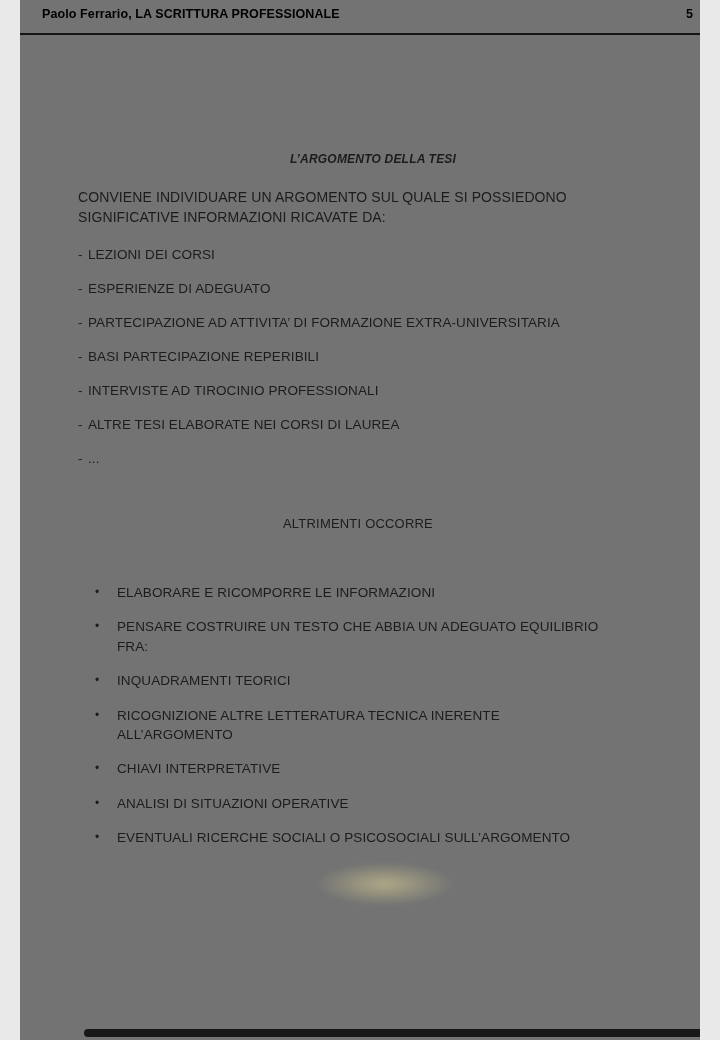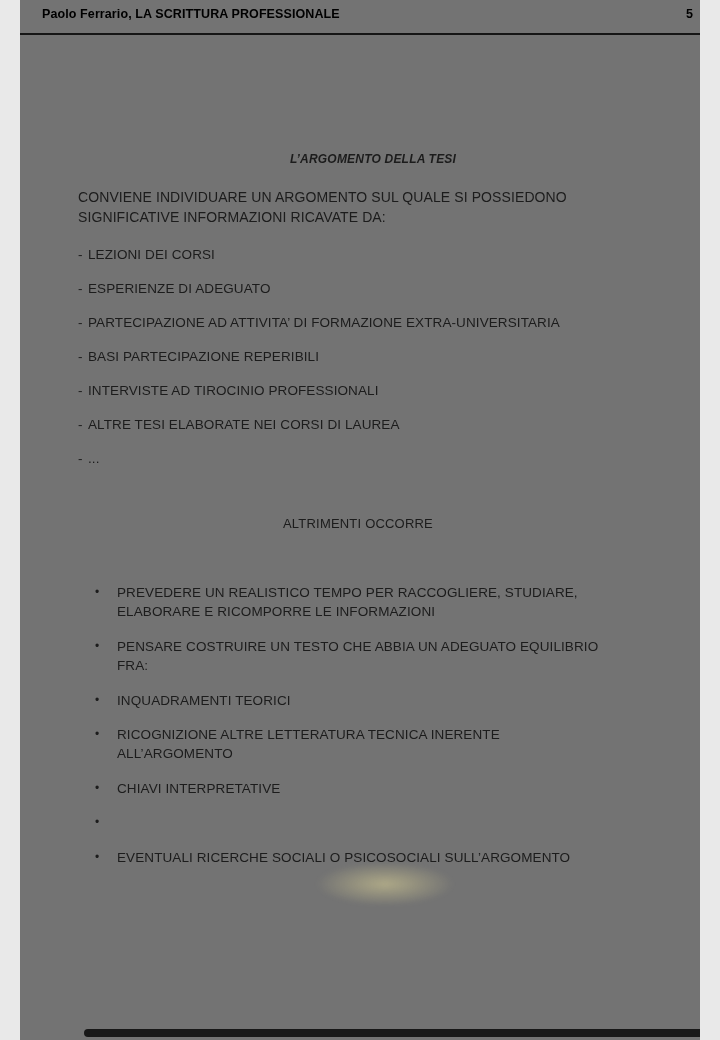--- a/index.html
+++ b/index.html
@@ -129,21 +129,20 @@
       <span>...</span>
     </div>
   </div>
 
   <div class="section-heading">ALTRIMENTI OCCORRE</div>
 
   <div class="bullet-list">
     <div class="bullet-item">
       <span class="bullet">•</span>
       <div class="lines">
-        <div>PREVEDERE UN REALISTICO TEMPO PER RACCOGLIERE, STUDIARE,</div>
         <div>ELABORARE E RICOMPORRE LE INFORMAZIONI</div>
       </div>
     </div>
     <div class="bullet-item">
       <span class="bullet">•</span>
       <div class="lines">
         <div>PENSARE COSTRUIRE UN TESTO CHE ABBIA UN ADEGUATO EQUILIBRIO</div>
         <div>FRA:</div>
       </div>
     </div>
@@ -161,20 +160,23 @@
       </div>
     </div>
     <div class="bullet-item">
       <span class="bullet">•</span>
       <div class="lines">
         <div>CHIAVI INTERPRETATIVE</div>
       </div>
     </div>
     <div class="bullet-item">
       <span class="bullet">•</span>
+      <div class="lines">
+        <div>ANALISI DI SITUAZIONI OPERATIVE</div>
+      </div>
     </div>
     <div class="bullet-item">
       <span class="bullet">•</span>
       <div class="lines">
         <div>EVENTUALI RICERCHE SOCIALI O PSICOSOCIALI SULL’ARGOMENTO</div>
       </div>
     </div>
   </div>
 
   <div class="smudge-a"></div>

